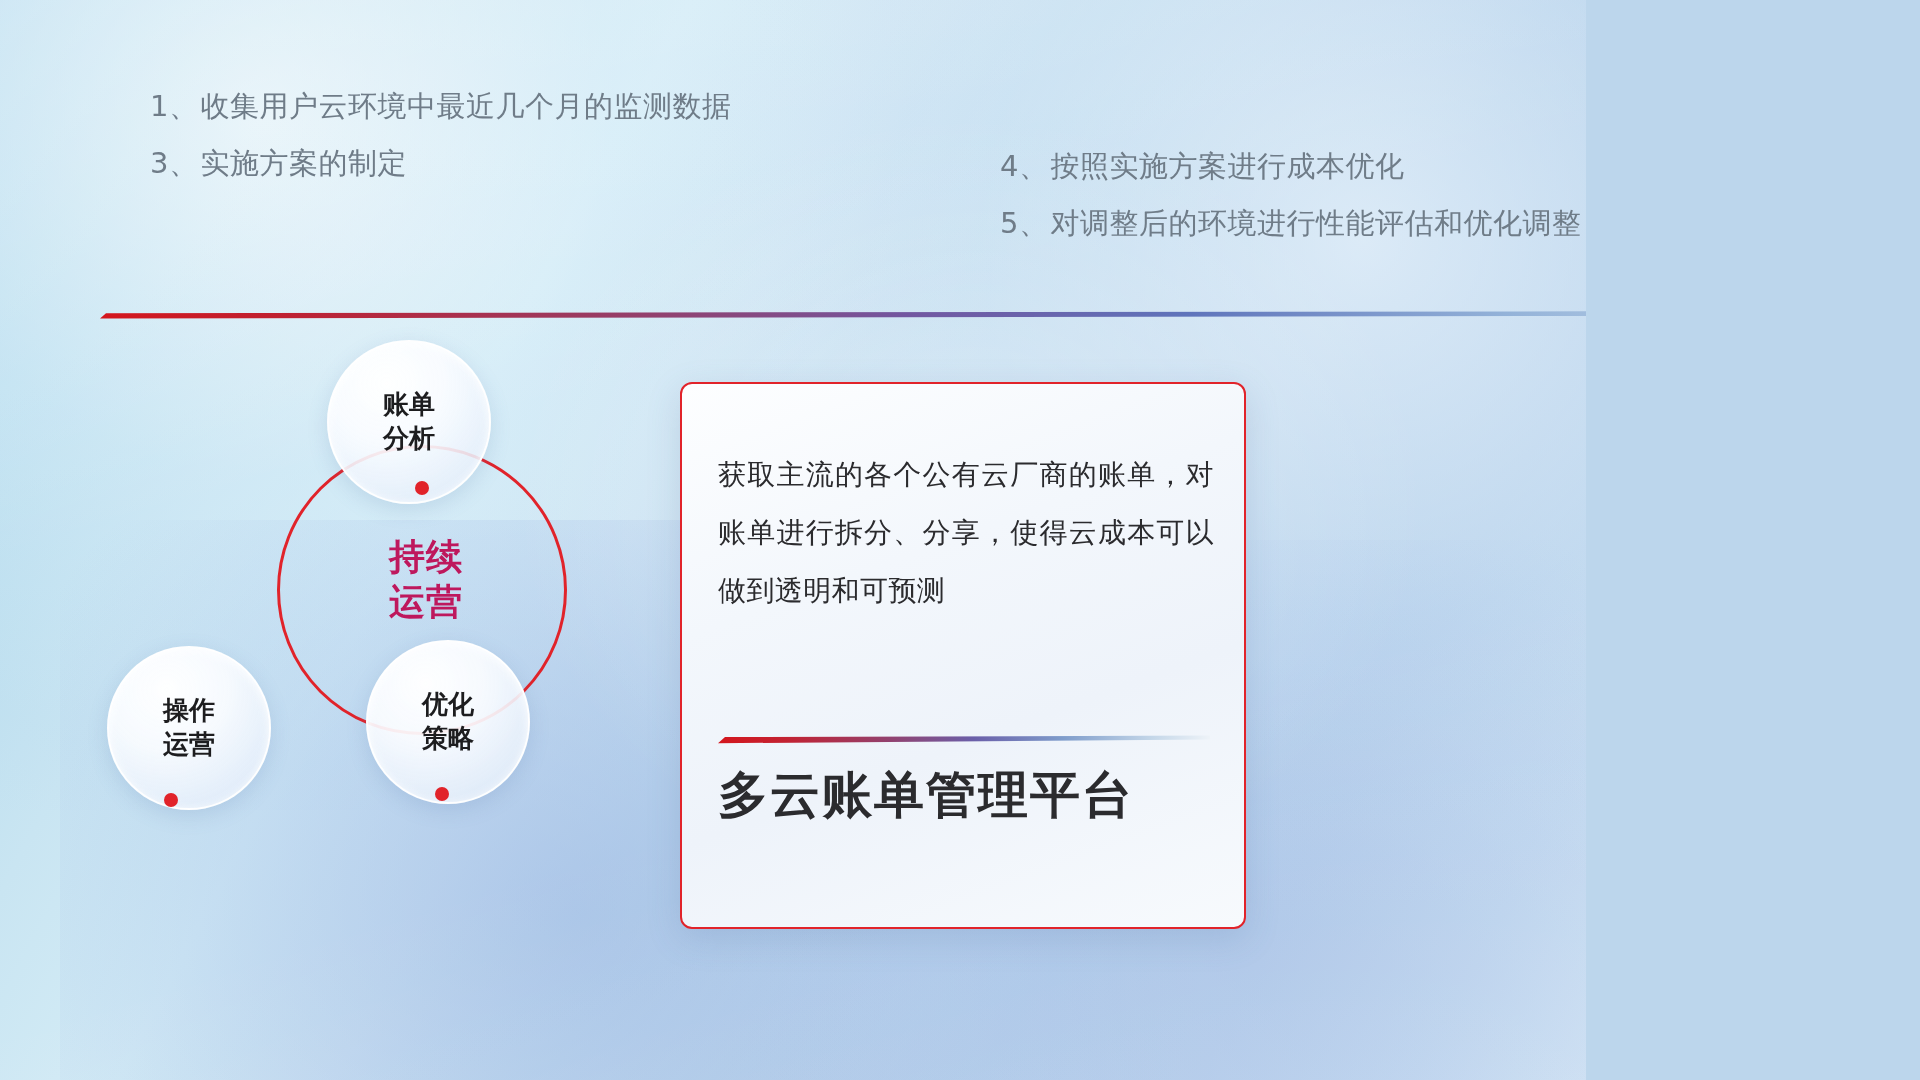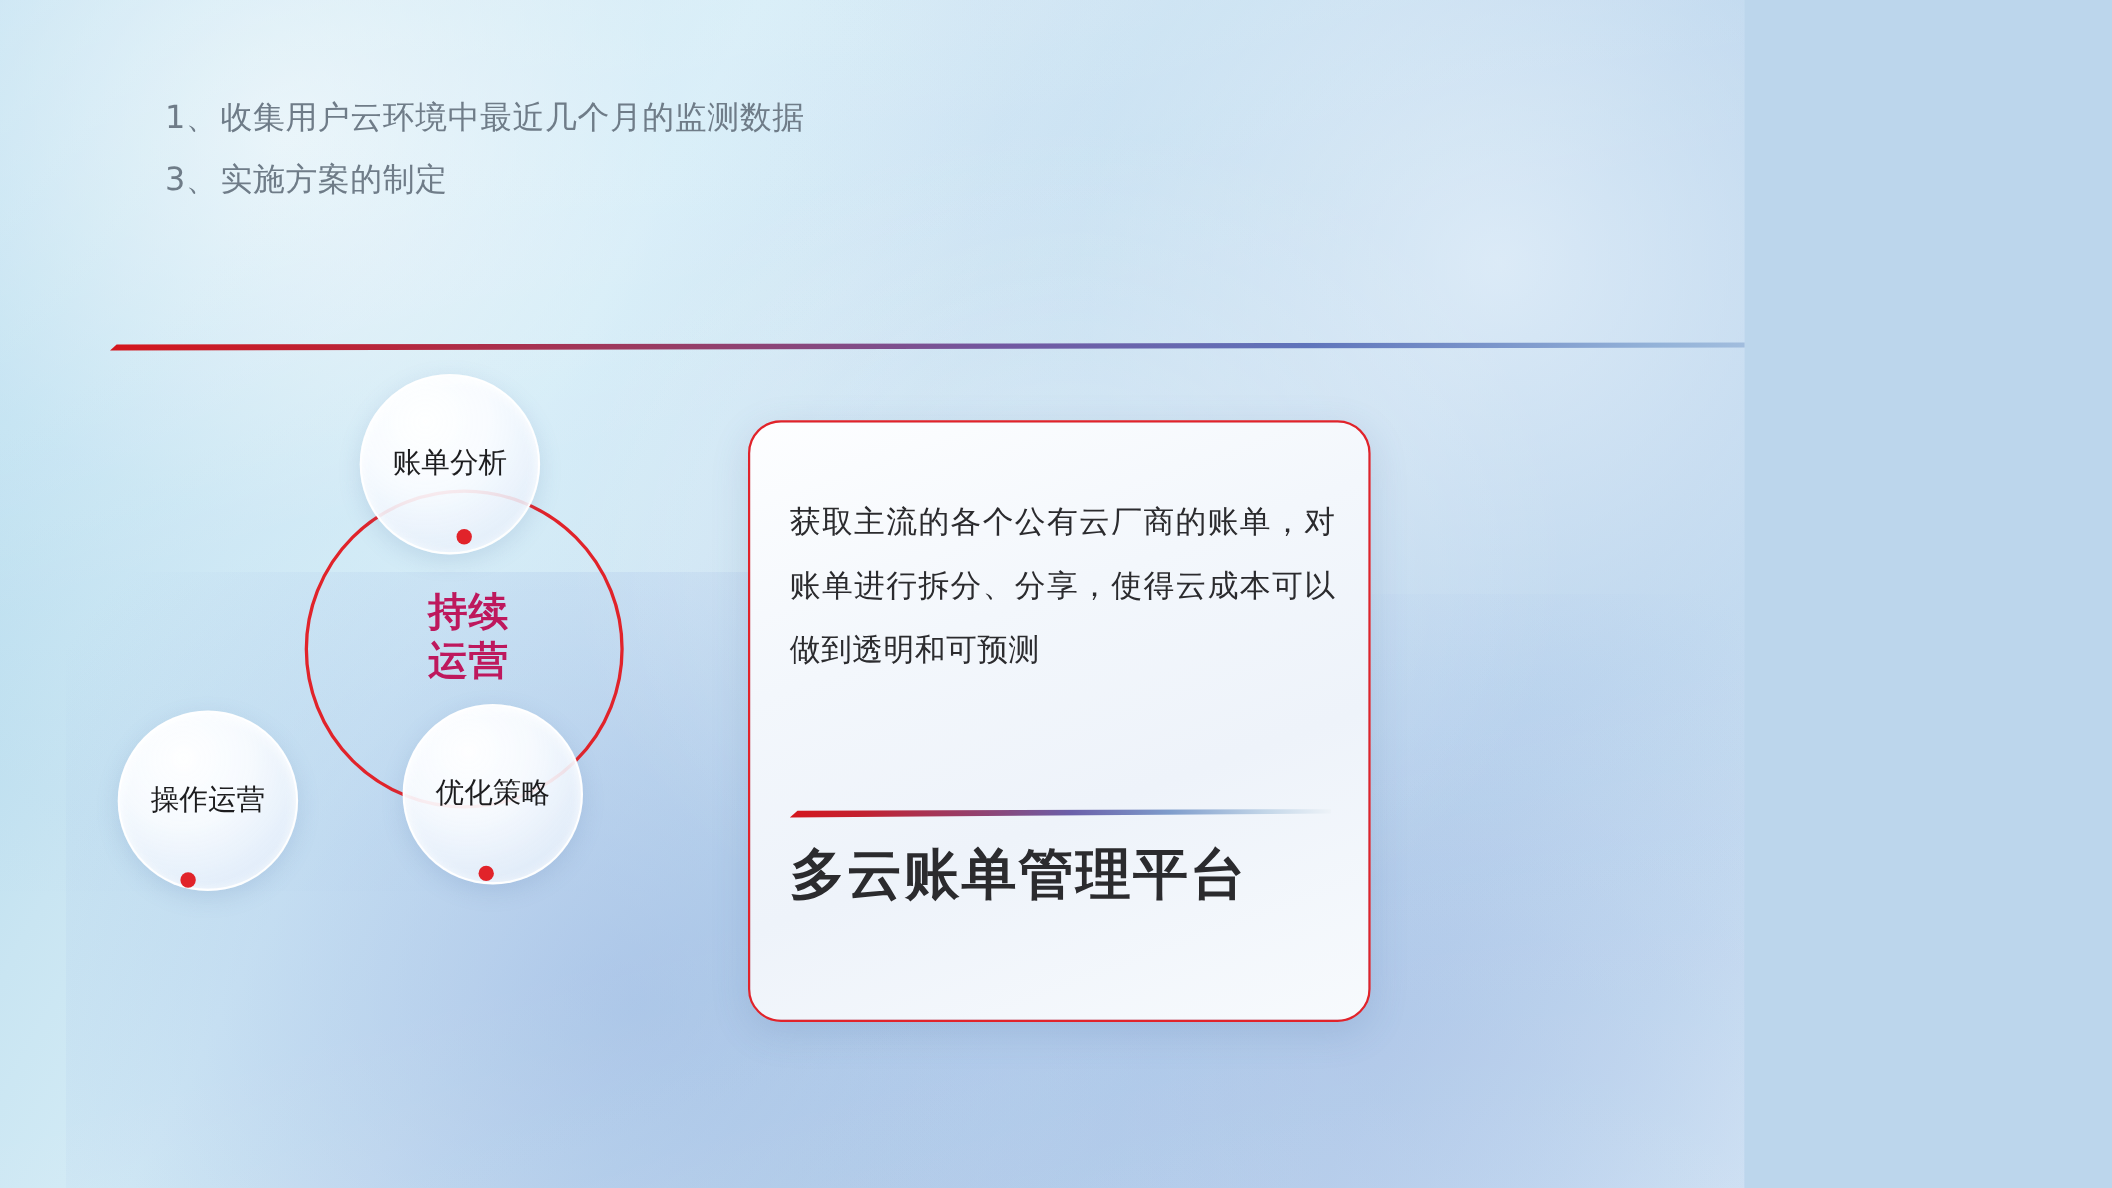--- a/index.html
+++ b/index.html
@@ -144,26 +144,26 @@
       radial-gradient(circle at 36% 26%,
         rgba(255,255,255,0.98) 0%,
         rgba(250,252,255,0.93) 38%,
         rgba(233,241,251,0.88) 72%,
         rgba(216,229,246,0.86) 100%);
     border: 2px solid rgba(255,255,255,0.95);
     box-shadow:
       0 6px 20px rgba(90,120,170,0.18),
       inset 0 2px 10px rgba(255,255,255,0.9);
     display: flex;
-    flex-direction: row;
+    flex-direction: column;
     align-items: center;
     justify-content: center;
     color: #1d1d1f;
     font-size: 26px;
-    font-weight: 400;
+    font-weight: 700;
     line-height: 1.30;
     text-align: center;
   }
   .bubble-top   { left: 232px; top: 0px;   width: 160px; height: 160px; }
   .bubble-left  { left: 12px;   top: 306px; width: 160px; height: 160px; }
   .bubble-right { left: 271px; top: 300px; width: 160px; height: 160px; align-items: center; }
 
   .dot {
     position: absolute;
     width: 14px;
@@ -187,21 +187,21 @@
     line-height: 1.26;
     letter-spacing: 1px;
   }
 
   
   .card {
     position: absolute;
     top: 382px;
     width: 566px;
     height: 547px;
-    border-radius: 30px;
+    border-radius: 12px;
     border: 2px solid #e1232a;
     background: linear-gradient(160deg,
         #fdfeff 0%,
         #f3f7fc 34%,
         #eef3fa 62%,
         #f7fafd 100%);
     box-shadow: 0 10px 34px rgba(80,110,160,0.18);
     box-sizing: border-box;
     overflow: hidden;
   }
@@ -255,20 +255,28 @@
 
   <div class="steps steps-left">
     <div class="step-row">
       <span class="step-num">1、</span><span>收集用户云环境中最近几个月的监测数据</span>
     </div>
     <div class="step-row">
       <span class="step-num">3、</span><span>实施方案的制定</span>
     </div>
   </div>
 
+  <div class="steps steps-right">
+    <div class="step-row">
+      <span class="step-num">4、</span><span>按照实施方案进行成本优化</span>
+    </div>
+    <div class="step-row">
+      <span class="step-num">5、</span><span>对调整后的环境进行性能评估和优化调整</span>
+    </div>
+  </div>
 
   <svg class="divider" viewBox="0 0 1755 9" preserveAspectRatio="none">
     <defs>
       <linearGradient id="divGrad" x1="0" y1="0" x2="1" y2="0">
         <stop offset="0" stop-color="#d4161d"></stop>
         <stop offset="0.10" stop-color="#c02030"></stop>
         <stop offset="0.28" stop-color="#9a3b62"></stop>
         <stop offset="0.46" stop-color="#7257a0"></stop>
         <stop offset="0.62" stop-color="#5f74bb"></stop>
         <stop offset="0.80" stop-color="#93b2d8"></stop>

